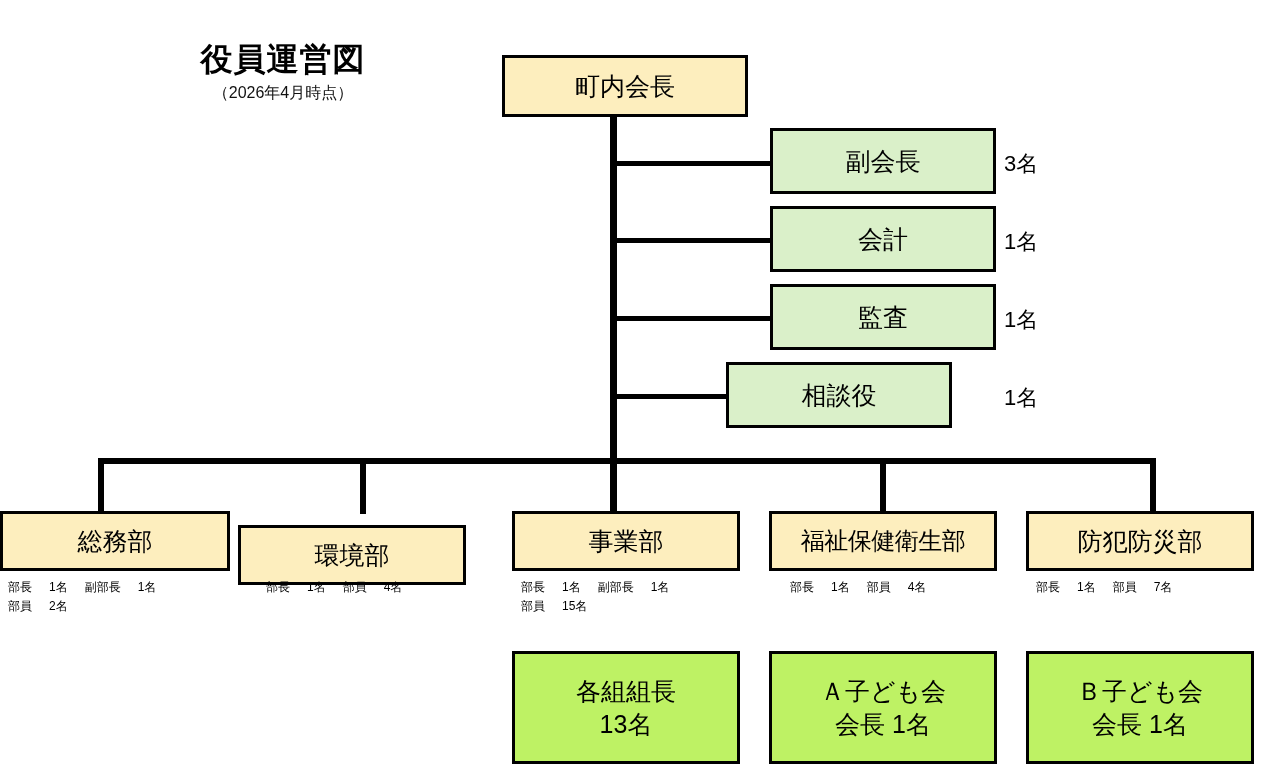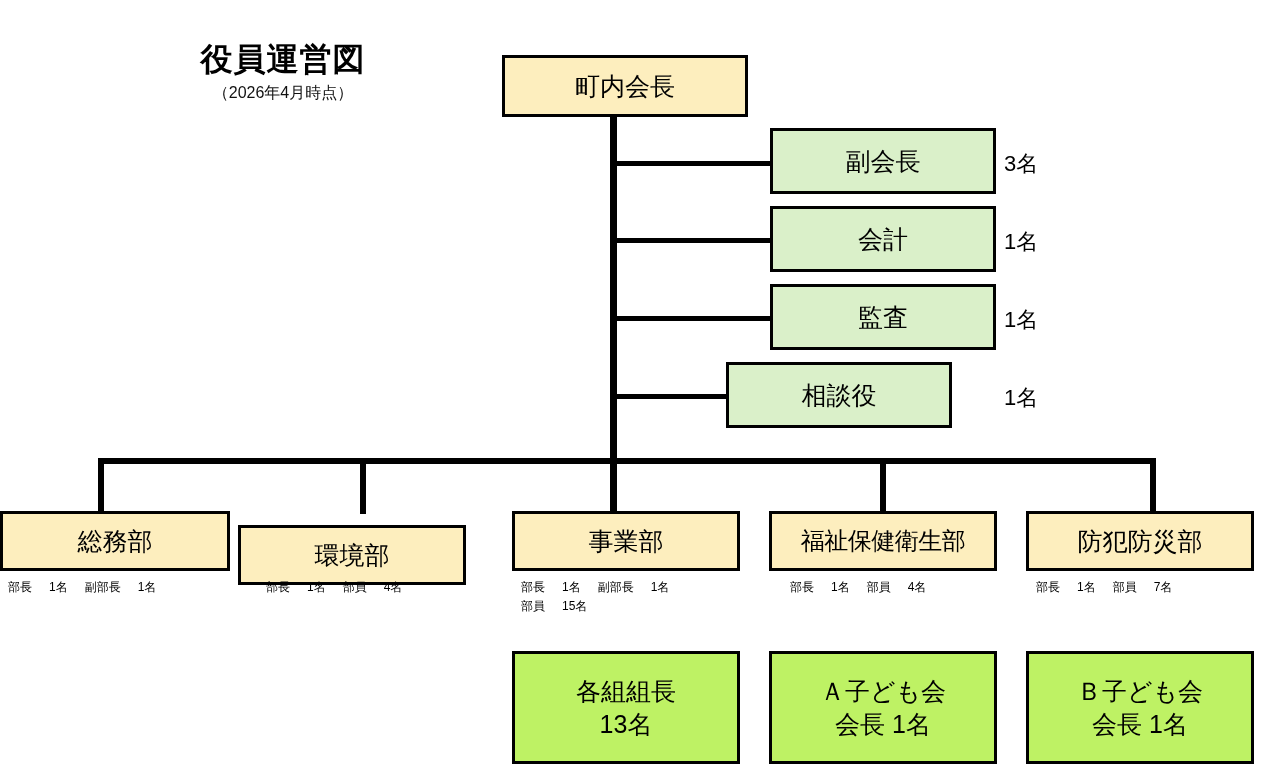--- a/index.html
+++ b/index.html
@@ -144,20 +144,23 @@
   </div>
   <div class="side-count" style="left:1004px; top:383px;">1名</div>
 
   <div class="box box-cream" style="left:0px; top:511px; width:230px; height:60px;">
     <span class="box-label">総務部</span>
   </div>
   <div class="dept-sub" style="left:8px; top:578px;">
     <span class="row">
       <span>部長</span><span class="gap-wide"></span><span>1名</span><span class="gap-wide"></span><span>副部長</span><span class="gap-wide"></span><span>1名</span>
     </span>
+    <span class="row">
+      <span>部員</span><span class="gap-wide"></span><span>2名</span>
+    </span>
   </div>
 
   <div class="box box-cream" style="left:238px; top:511px; width:228px; height:60px;margin-top:14px;">
     <span class="box-label">環境部</span>
   </div>
   <div class="dept-sub" style="left:266px; top:578px;">
     <span class="row">
       <span>部長</span><span class="gap-wide"></span><span>1名</span><span class="gap-wide"></span><span>部員</span><span class="gap-wide"></span><span>4名</span>
     </span>
   </div>

